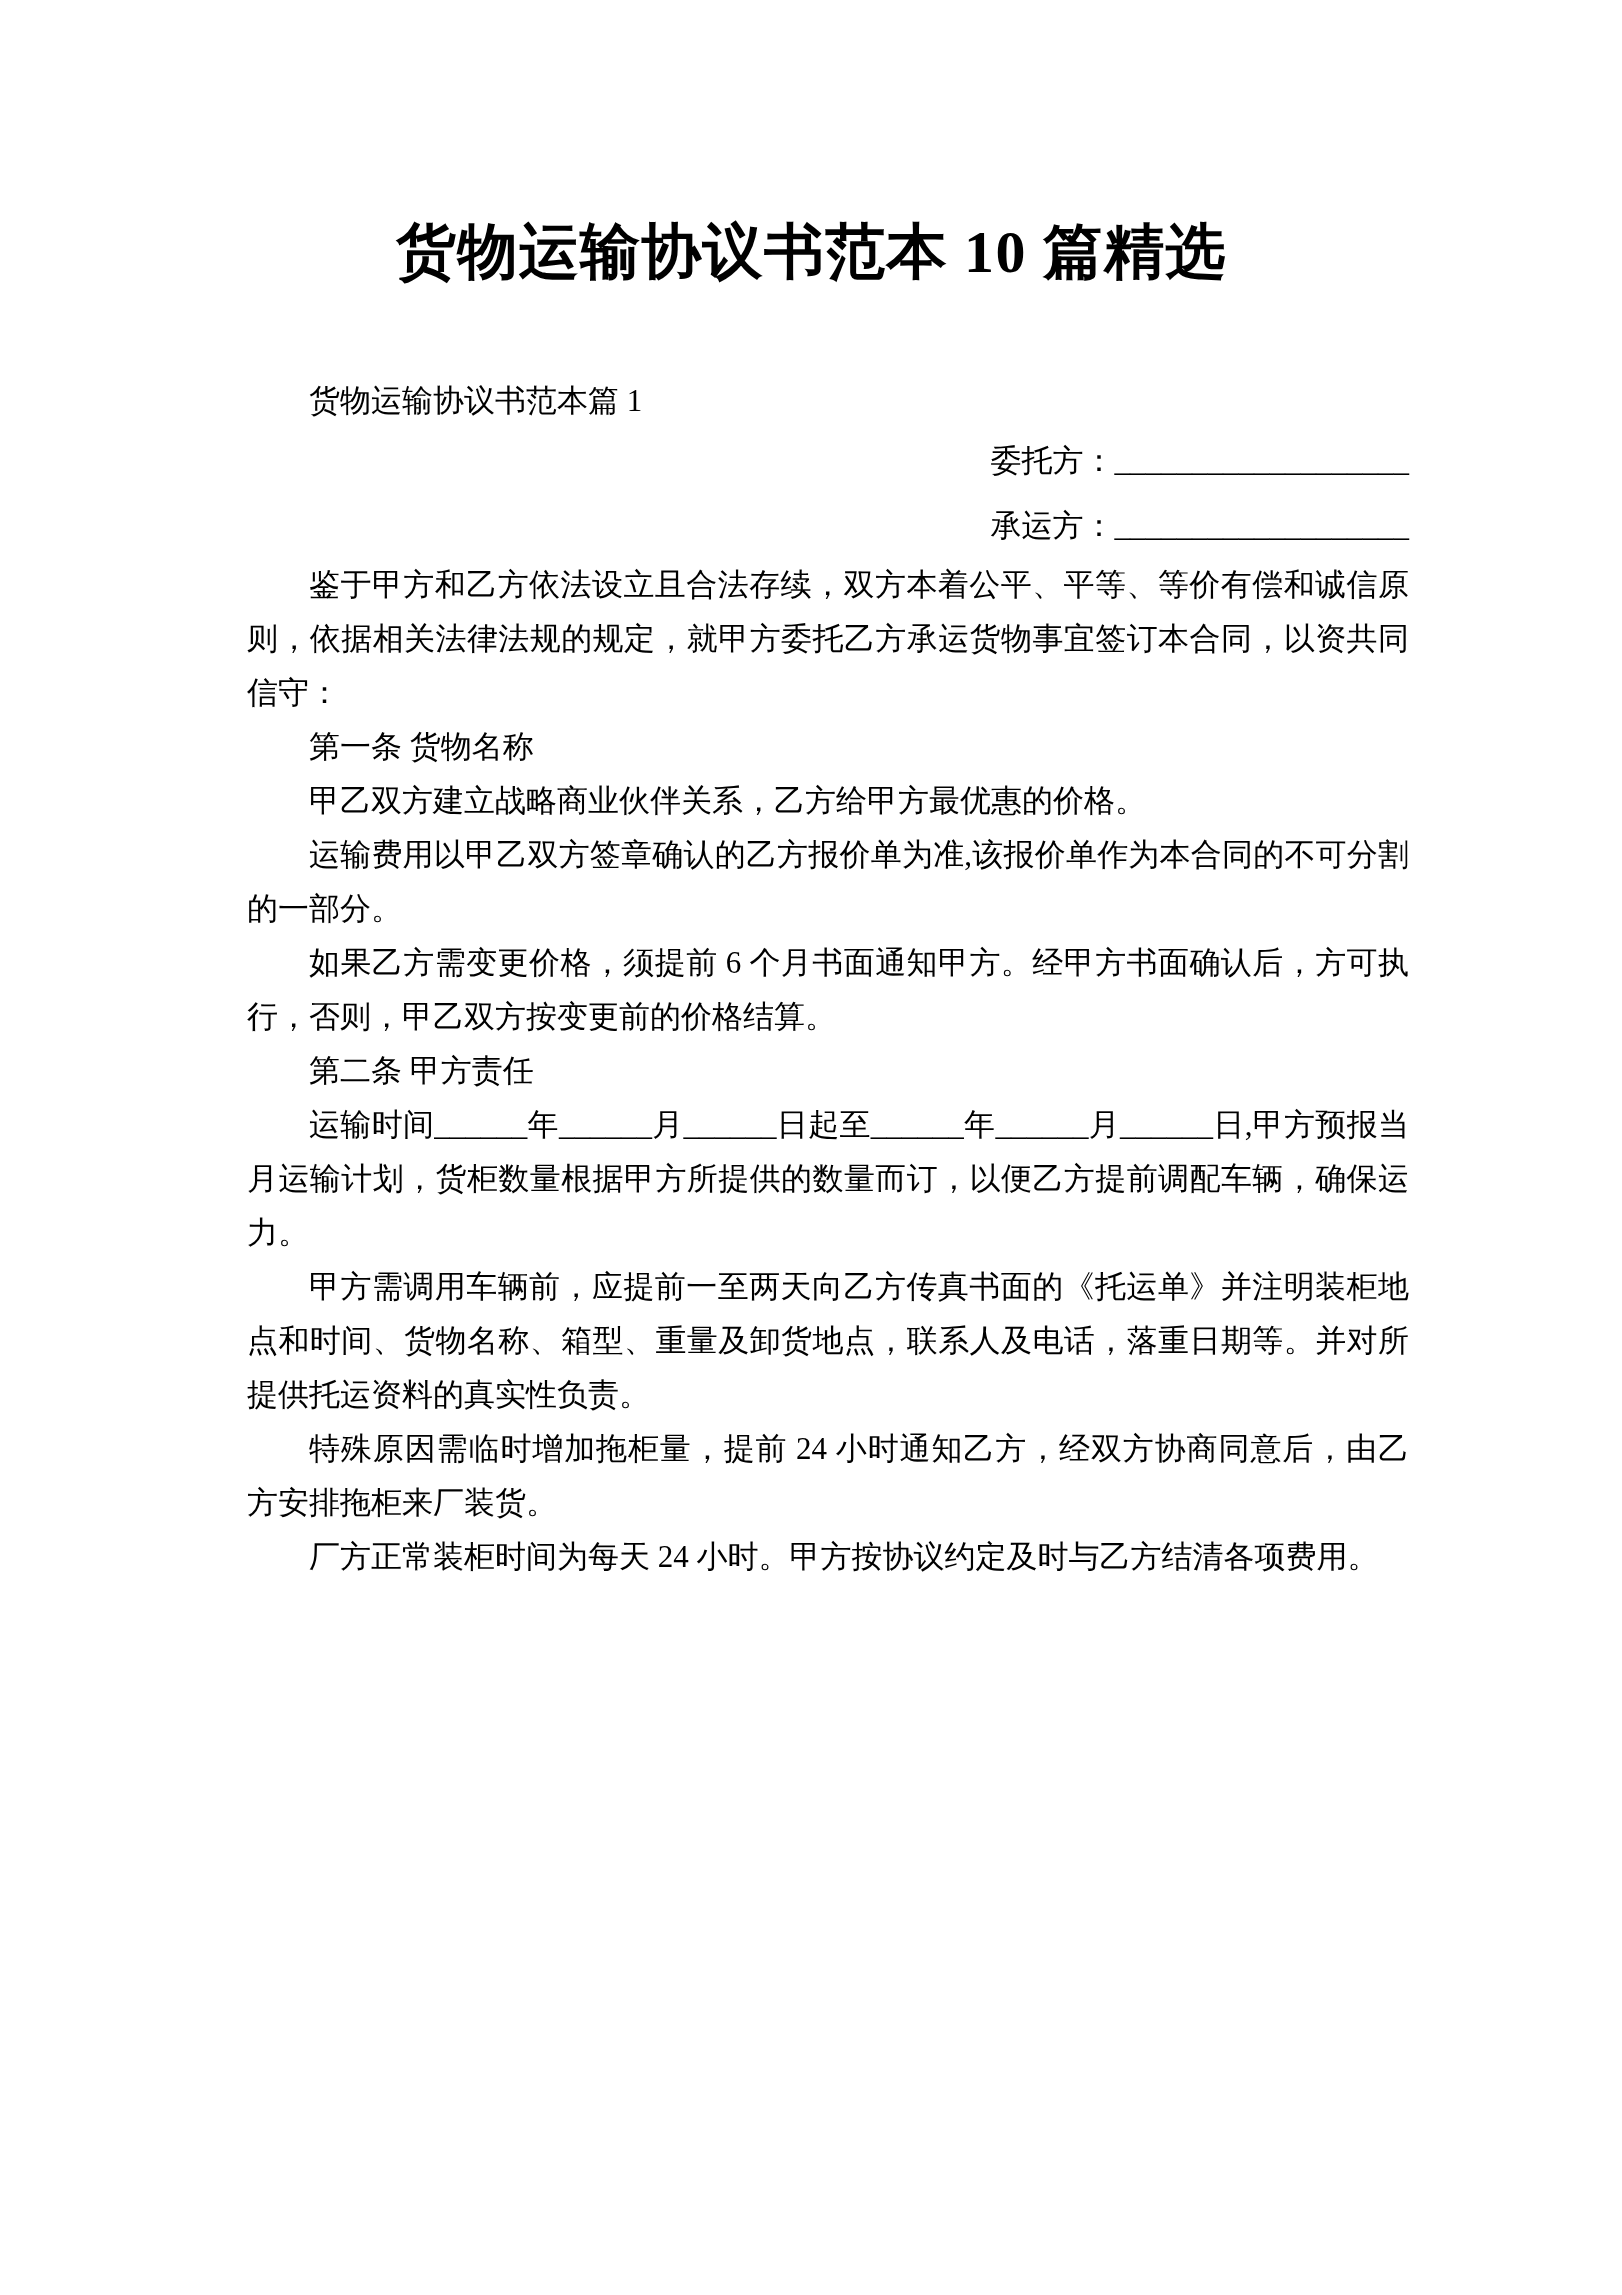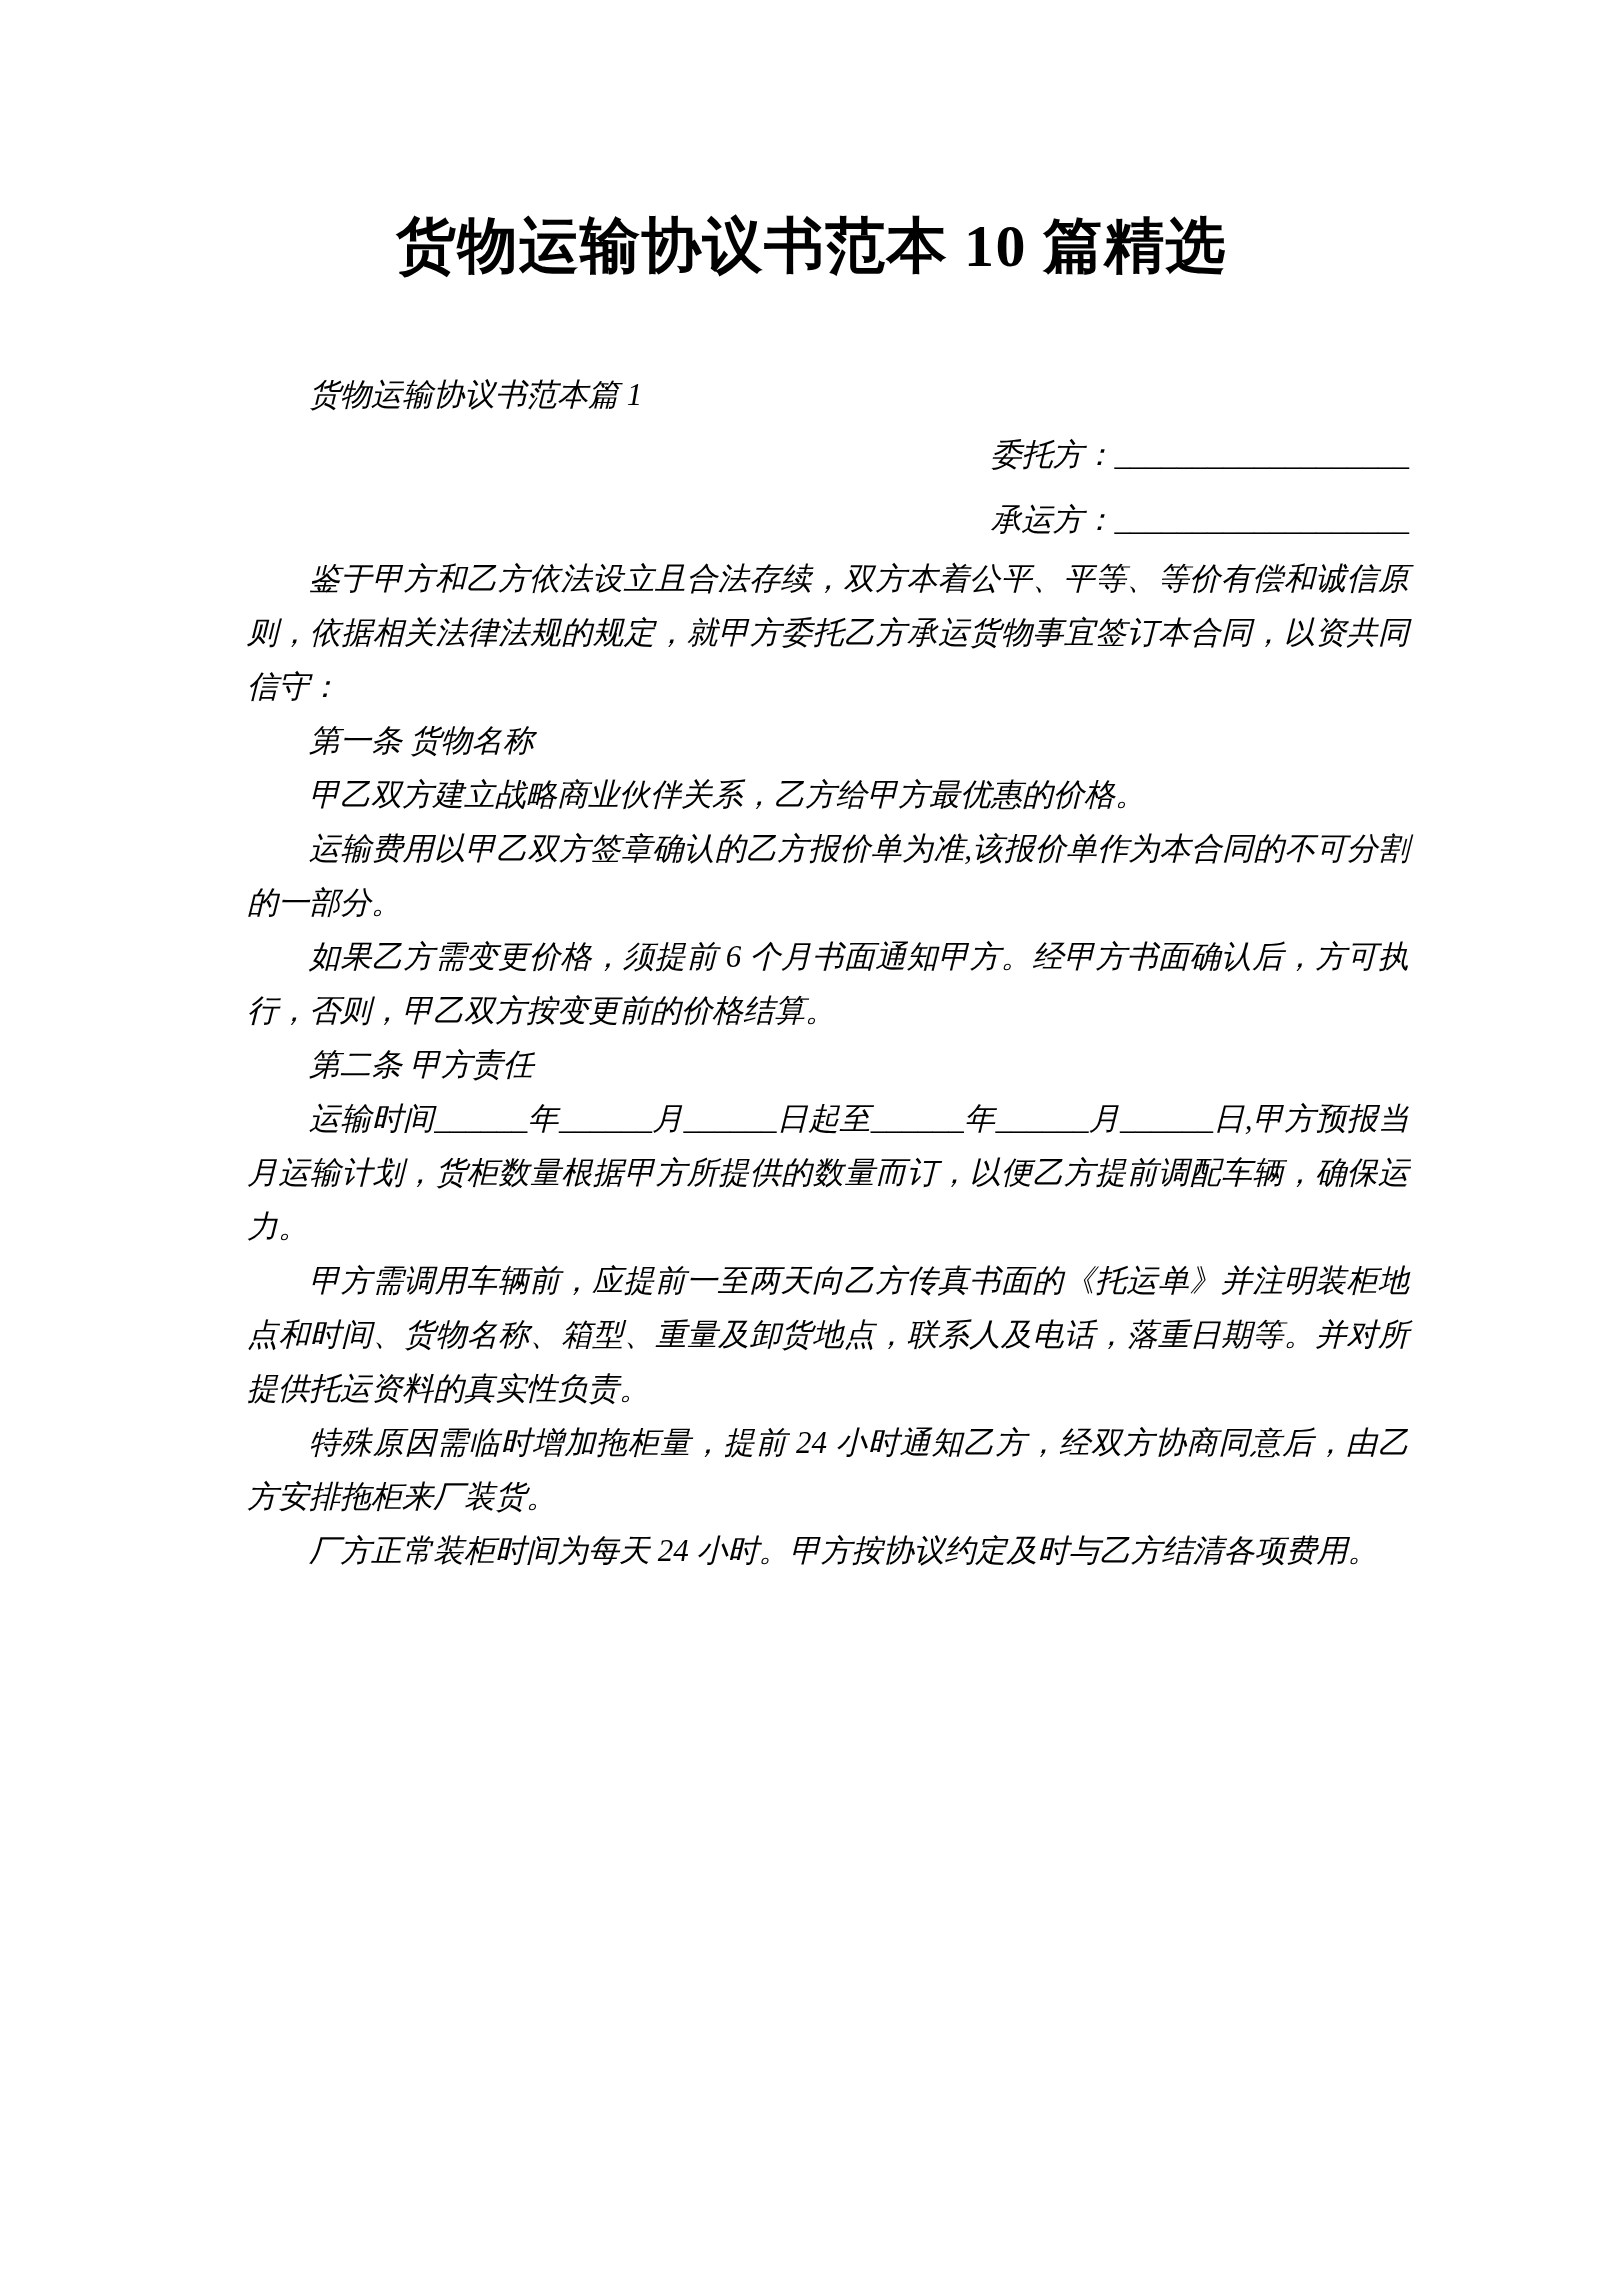--- a/index.html
+++ b/index.html
@@ -11,35 +11,34 @@
     font-family: "Liberation Serif", "DejaVu Serif", serif;
     overflow: hidden;
   }
   .page {
     position: relative;
     width: 1623px;
     height: 2295px;
     background: #ffffff;
   }
   .doc-title {
-    margin: 12px;
+    margin: 18px;
     padding-top: 196px;
     text-align: center;
     font-size: 60px;
     line-height: 76px;
     font-weight: 700;
     letter-spacing: 1.3px;
   }
   .doc-content {
     width: 1162px;
     margin: 84px 0 0 247px;
     font-size: 31px;
     line-height: 54px;
     text-align: justify;
-    font-style: italic;
   }
   .para {
     margin: 0;
     padding: 0;
     text-indent: 2em;
   }
   .para.field {
     line-height: 65px;
     text-align: right;
   }

